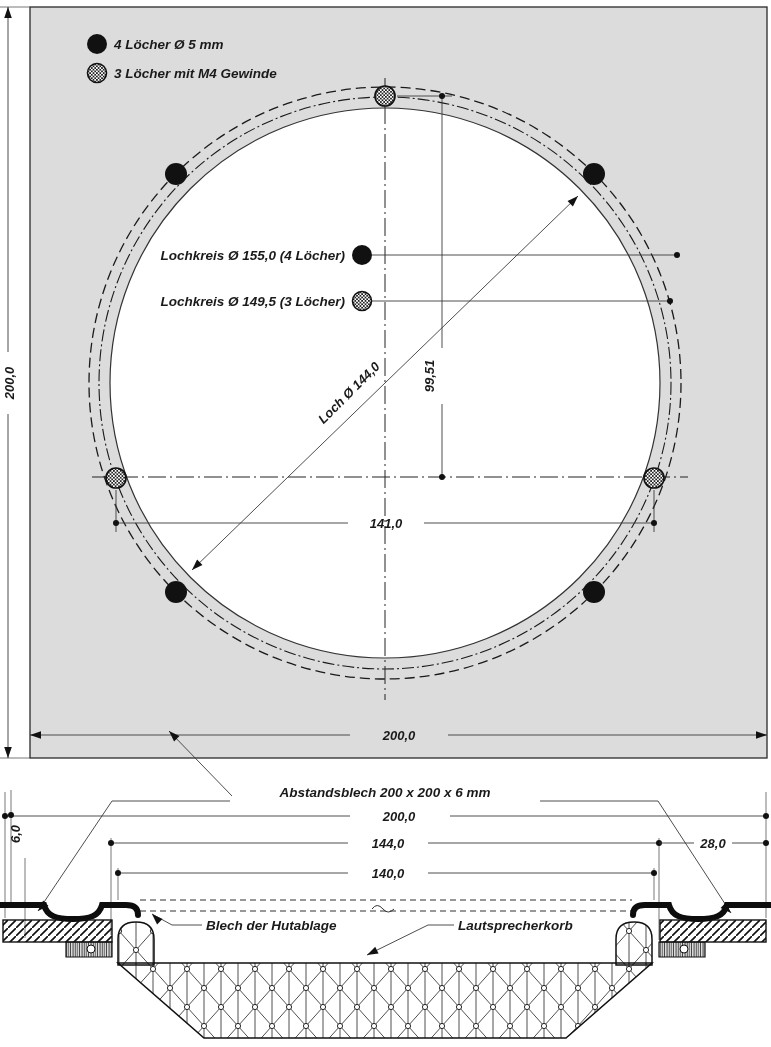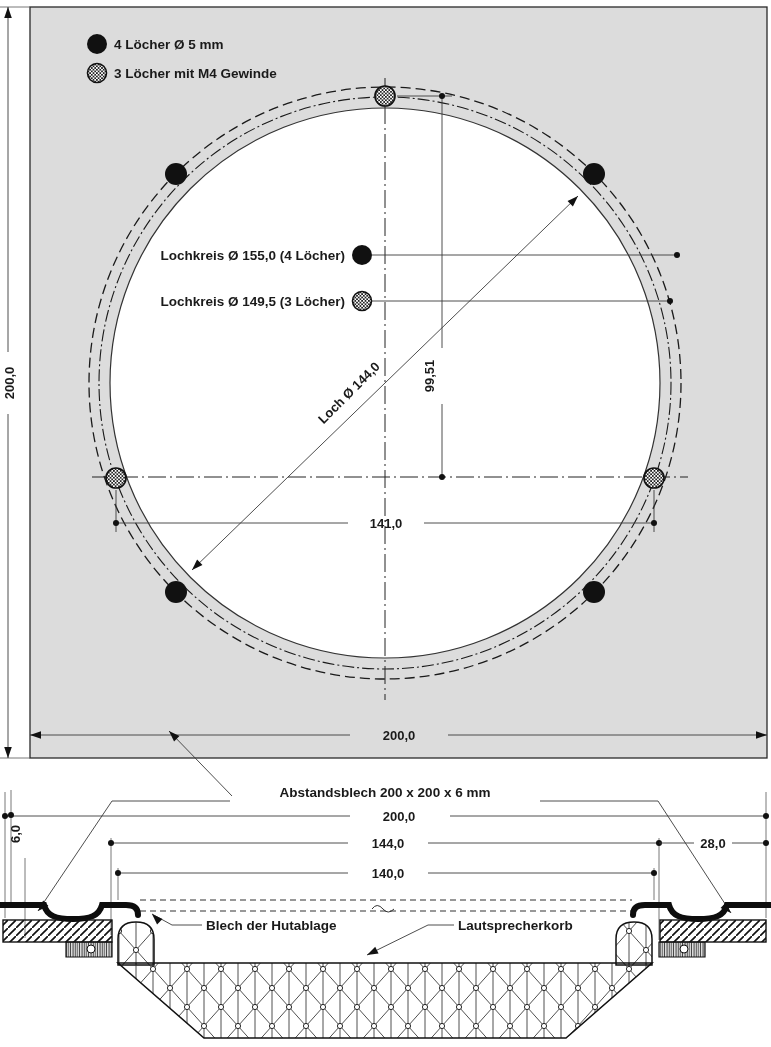--- a/index.html
+++ b/index.html
@@ -1,17 +1,17 @@
 <!DOCTYPE html>
 <html><head>
 <meta charset="utf-8">
 <style>
   html,body{margin:0;padding:0;background:#ffffff;}
   .canvas{position:relative;width:771px;height:1047px;background:#ffffff;overflow:hidden;
-          font-family:"Liberation Sans", sans-serif;}
+          font-family:"Liberation Sans", sans-serif;font-style:italic;}
   svg{display:block}
   text{fill:#1a1a1a;font-family:"Liberation Sans", sans-serif;font-weight:bold;}
   .dim{font-size:13px;}
   .lbl{font-size:13.5px;}
   .thin{stroke:#3a3a3a;stroke-width:0.9;fill:none;}
   .ext{stroke:#555;stroke-width:0.8;fill:none;}
   .dot{fill:#111;stroke:none;}
   .arr{fill:#111;stroke:none;}
 </style>
 </head>

